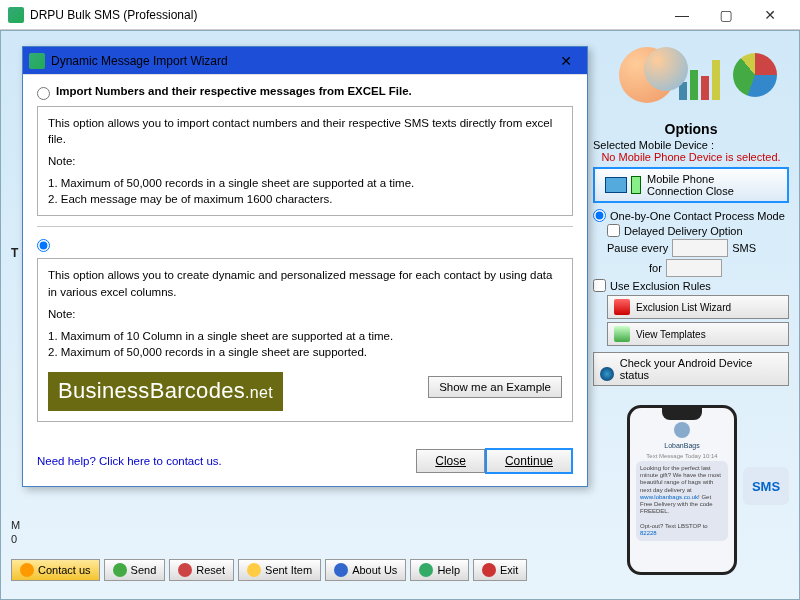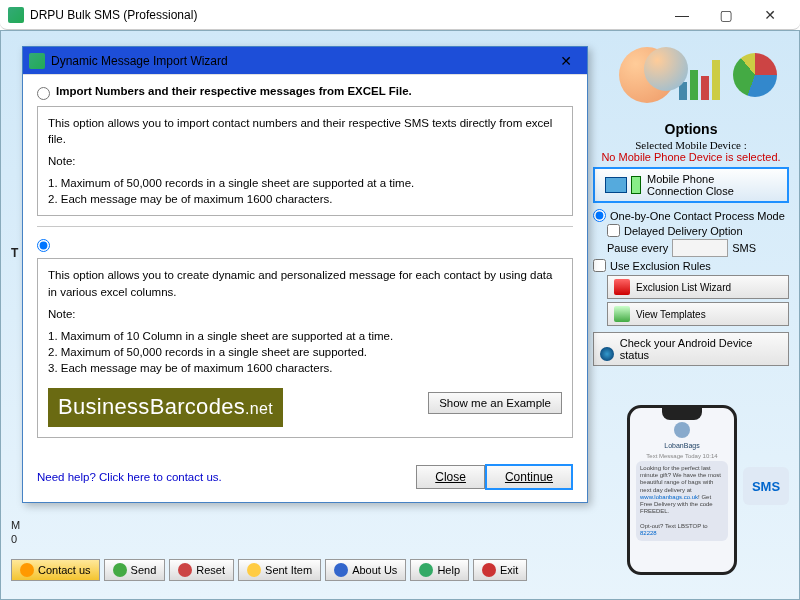--- a/index.html
+++ b/index.html
@@ -1,38 +1,38 @@
 <!DOCTYPE html>
 <html><head>
 <meta charset="utf-8">
 <style>
 * { box-sizing: border-box; margin: 0; padding: 0; font-family: "Segoe UI", Tahoma, sans-serif; }
 body { width: 800px; height: 600px; overflow: hidden; background: #fff; position: relative; }
 
 
-.main-titlebar { height: 30px; background: #fff; border-bottom: 1px solid #ccc; display: flex; align-items: center; padding: 0 8px; border-radius: 7px; }
+.main-titlebar { height: 30px; background: #fff; border-bottom: 1px solid #ccc; display: flex; align-items: center; padding: 0 8px; }
 .main-titlebar .icon { width: 16px; height: 16px; margin-right: 6px; background: linear-gradient(135deg,#3a7,#2a5); border-radius: 2px; }
 .main-titlebar .title { font-size: 12px; flex: 1; }
 .main-titlebar .winbtn { width: 44px; height: 28px; display: flex; align-items: center; justify-content: center; font-size: 14px; color: #333; }
 
 
 .main-bg { position: absolute; top: 30px; left: 0; right: 0; bottom: 0; background: linear-gradient(to bottom,#d0e8f8 0%,#e8f4fc 100%); border: 1px solid #8ab; }
 
 
 .header-graphics { position: absolute; top: 4px; right: 10px; width: 170px; height: 80px; display: flex; align-items: center; gap: 4px; }
 .header-graphics .people { width: 56px; height: 56px; background: radial-gradient(circle at 30% 30%, #fc9, #e96); border-radius: 50%; position: relative; }
 .header-graphics .people::after { content: ""; position: absolute; left: 25px; top: 0; width: 44px; height: 44px; background: radial-gradient(circle at 30% 30%, #fc9, #8bd); border-radius: 50%; }
 .header-graphics .chart { width: 50px; height: 50px; display: flex; align-items: flex-end; gap: 3px; }
 .header-graphics .chart span { width: 8px; background: #4a8; }
 .header-graphics .pie { width: 44px; height: 44px; border-radius: 50%; background: conic-gradient(#c44 0 90deg,#38c 90deg 200deg,#4a4 200deg 320deg,#cc4 320deg 360deg); }
 
 
 .right-panel { position: absolute; top: 90px; right: 10px; width: 196px; font-size: 11px; }
 .right-panel .opts-title { text-align: center; font-weight: bold; font-size: 14px; margin-bottom: 2px; }
-.right-panel .sel-label { text-align: center; color: #000; font-family: Liberation Serif, serif; }
+.right-panel .sel-label { text-align: left; color: #000; }
 .right-panel .sel-value { text-align: center; color: #c00; margin-bottom: 4px; }
 .right-panel .wizard-btn { display: flex; align-items: center; border: 2px solid #1e90ff; background: linear-gradient(to bottom,#fdfefe,#dceaf6); padding: 2px 4px; margin-bottom: 6px; }
 .right-panel .wizard-btn .wiz-icon { width: 48px; height: 28px; display: flex; align-items: center; justify-content: center; }
 .right-panel .wizard-btn .wiz-icon .monitor { width: 22px; height: 16px; background: #5ad; border: 1px solid #048; }
 .right-panel .wizard-btn .wiz-icon .phone { width: 10px; height: 18px; background: #8e8; border: 1px solid #060; margin-left: 4px; }
 .right-panel .wizard-btn .wiz-text { font-size: 11px; line-height: 1.1; }
 .right-panel .row { display: flex; align-items: center; gap: 4px; margin: 2px 0; }
 .right-panel .row.indent { padding-left: 14px; }
 .right-panel .dd { border: 1px solid #a0a0a0; background: #f4f4f4; width: 56px; height: 18px; }
 .right-panel .panel-btn { display: flex; align-items: center; gap: 6px; border: 1px solid #8a8a8a; background: linear-gradient(to bottom,#fafafa,#e4e4e4); padding: 3px 6px; margin: 3px 0 3px 14px; font-size: 10px; }
@@ -131,20 +131,24 @@
     </div>
     <div class="row indent">
       <input type="checkbox" style="">
       <span>Delayed Delivery Option</span>
     </div>
     <div class="row indent">
       <span>Pause every</span>
       <div class="dd"></div>
       <span>SMS</span>
     </div>
+    <div class="row indent" style="padding-left:56px">
+      <span>for</span>
+      <div class="dd"></div>
+    </div>
     <div class="row">
       <input type="checkbox" style="">
       <span>Use Exclusion Rules</span>
     </div>
     <div class="panel-btn">
       <div class="pb-icon" style="background:linear-gradient(#f66,#c00);border-radius:2px"></div>
       <span>Exclusion List Wizard</span>
     </div>
     <div class="panel-btn">
       <div class="pb-icon" style="background:linear-gradient(#cfc,#4a4);border-radius:2px"></div>
@@ -228,21 +232,20 @@
     <hr class="hr">
     <div class="opt-group">
       <div class="opt-head sel">
         <input type="radio" name="imp" checked="" style="">
       </div>
       <div class="opt-box">
         <p>This option allows you to create dynamic and personalized message for each contact by using data in various excel columns.</p>
         <p class="note-t">Note:</p>
         <div>1. Maximum of 10 Column in a single sheet are supported at a time.</div>
         <div>2. Maximum of 50,000 records in a single sheet are supported.</div>
-        <div>3. Each message may be of maximum 1600 characters.</div>
         <div style="clear:both;overflow:hidden;margin-top:6px">
           <span class="watermark"><span>BusinessBarcodes</span><span class="net">.net</span></span>
           <button class="example-btn">Show me an Example</button>
         </div>
       </div>
     </div>
   </div>
   <div class="modal-footer">
     <a class="help-link">Need help? Click here to contact us.</a>
     <button class="mf-btn">Close</button>

